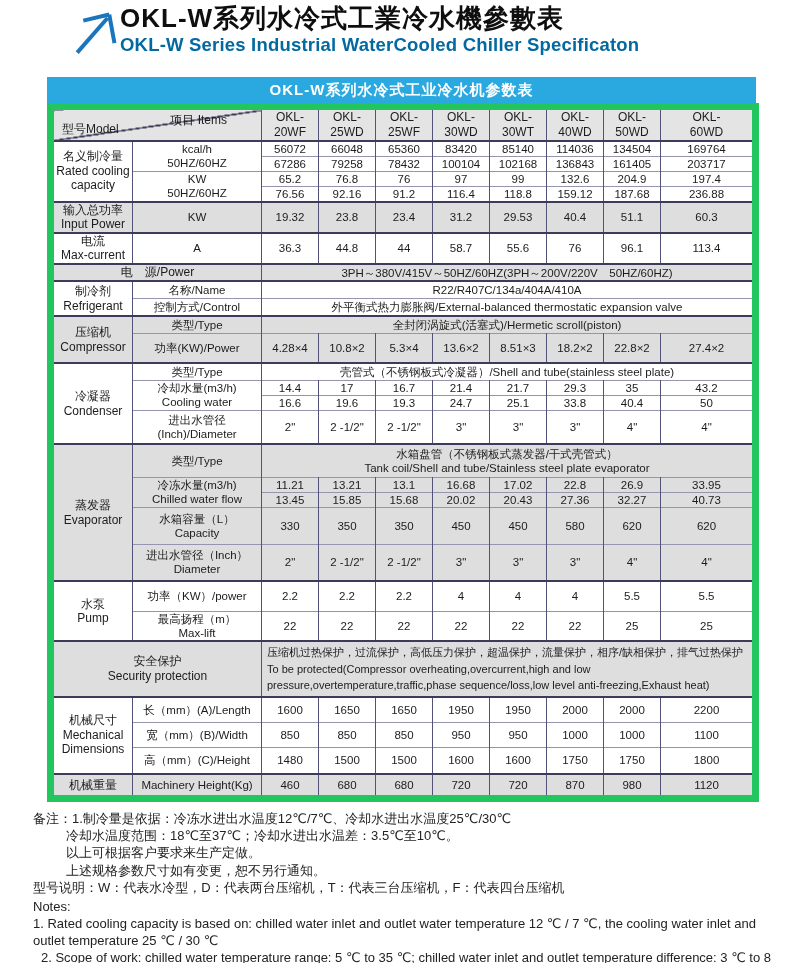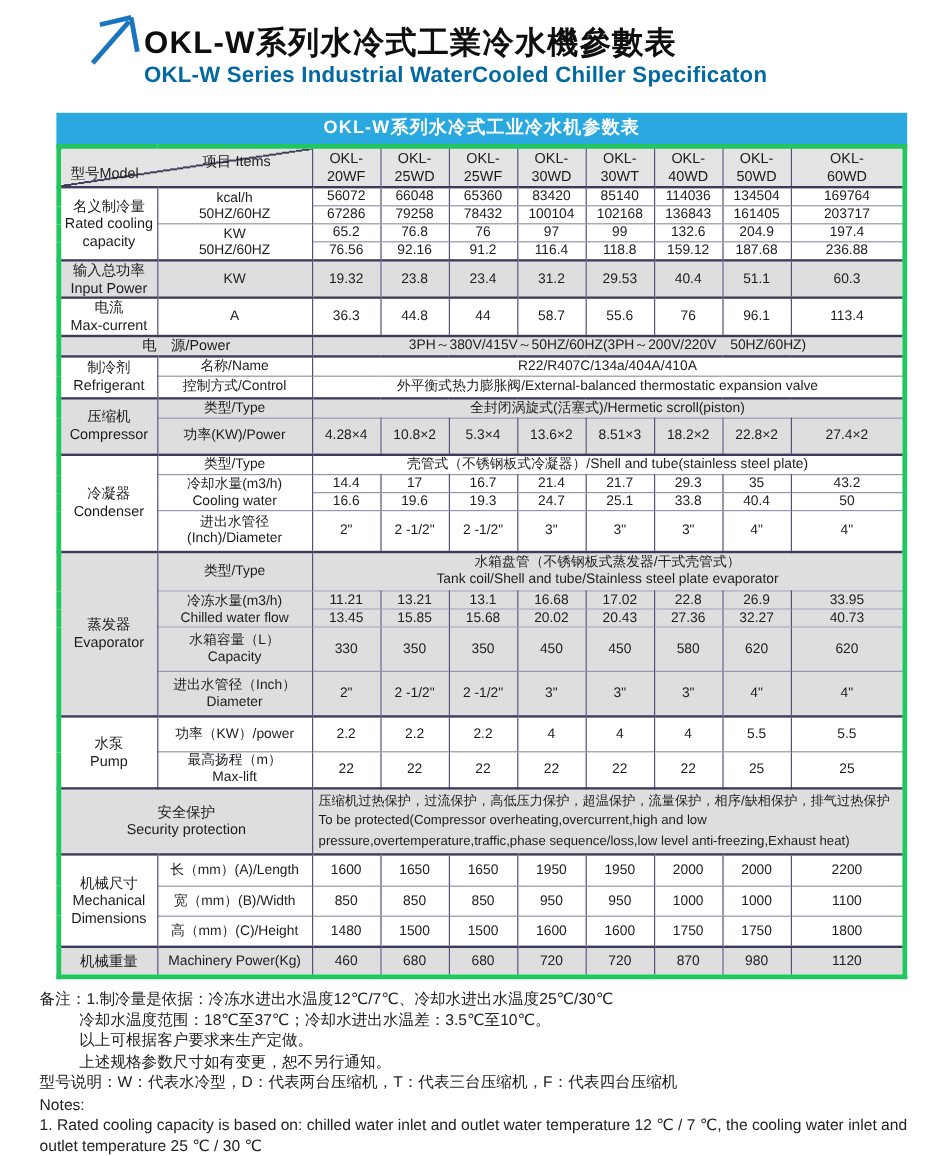--- a/index.html
+++ b/index.html
@@ -2,31 +2,31 @@
 <html><head>
 <meta charset="utf-8">
 <style>
   html,body{margin:0;padding:0;}
   body{
     width:790px;height:963px;background:#ffffff;
     font-family:"Liberation Sans","DejaVu Sans",sans-serif;
     color:#1c1c1c;-webkit-font-smoothing:antialiased;
   }
   
-  .hdr{position:relative;height:62px;padding-top:21px;}
+  .hdr{position:relative;height:62px;padding-top:4px;}
   .logo{position:absolute;left:72px;top:5px;width:52px;height:52px;}
   .t-cn{margin-left:120px;font-size:26px;font-weight:bold;letter-spacing:1px;line-height:1.15;color:#0e0e0e;}
   .t-en{margin-left:120px;font-size:18.5px;font-weight:bold;letter-spacing:.2px;line-height:1.2;color:#0369a1;}
   
   .tablewrap{margin:11px 0 0 47px;width:709px;}
   .banner{
     background:#29a9e0;color:#ffffff;text-align:center;
     font-size:15px;font-weight:bold;height:26px;line-height:26px;letter-spacing:1px;
   }
-  table{border-collapse:collapse;table-layout:fixed;width:709px;border:4px solid #22c55e;}
+  table{border-collapse:collapse;table-layout:fixed;width:709px;border:7px solid #22c55e;}
   td{
     border-left:1px solid #52527a;border-right:1px solid #52527a;
     border-top:1px solid #9595af;
     padding:0 2px;text-align:center;vertical-align:middle;
     font-size:11.5px;line-height:1.22;overflow:hidden;background:#ffffff;
   }
   tr.g > td{border-top:2px solid #3c3c5a;}
   tr.s > td{background:#dedede;}
   tr.hd > td{background:#e4e4e4;font-size:12px;}
   td.lab{font-size:12px;}
@@ -338,21 +338,21 @@
           <td>1500</td>
           <td>1500</td>
           <td>1600</td>
           <td>1600</td>
           <td>1750</td>
           <td>1750</td>
           <td>1800</td>
         </tr>
         <tr class="s g" style="height: 25px;">
           <td class="lab">机械重量</td>
-          <td class="item">Machinery Power(Kg)</td>
+          <td class="item">Machinery Height(Kg)</td>
           <td>460</td>
           <td>680</td>
           <td>680</td>
           <td>720</td>
           <td>720</td>
           <td>870</td>
           <td>980</td>
           <td>1120</td>
         </tr>
       </tbody>

